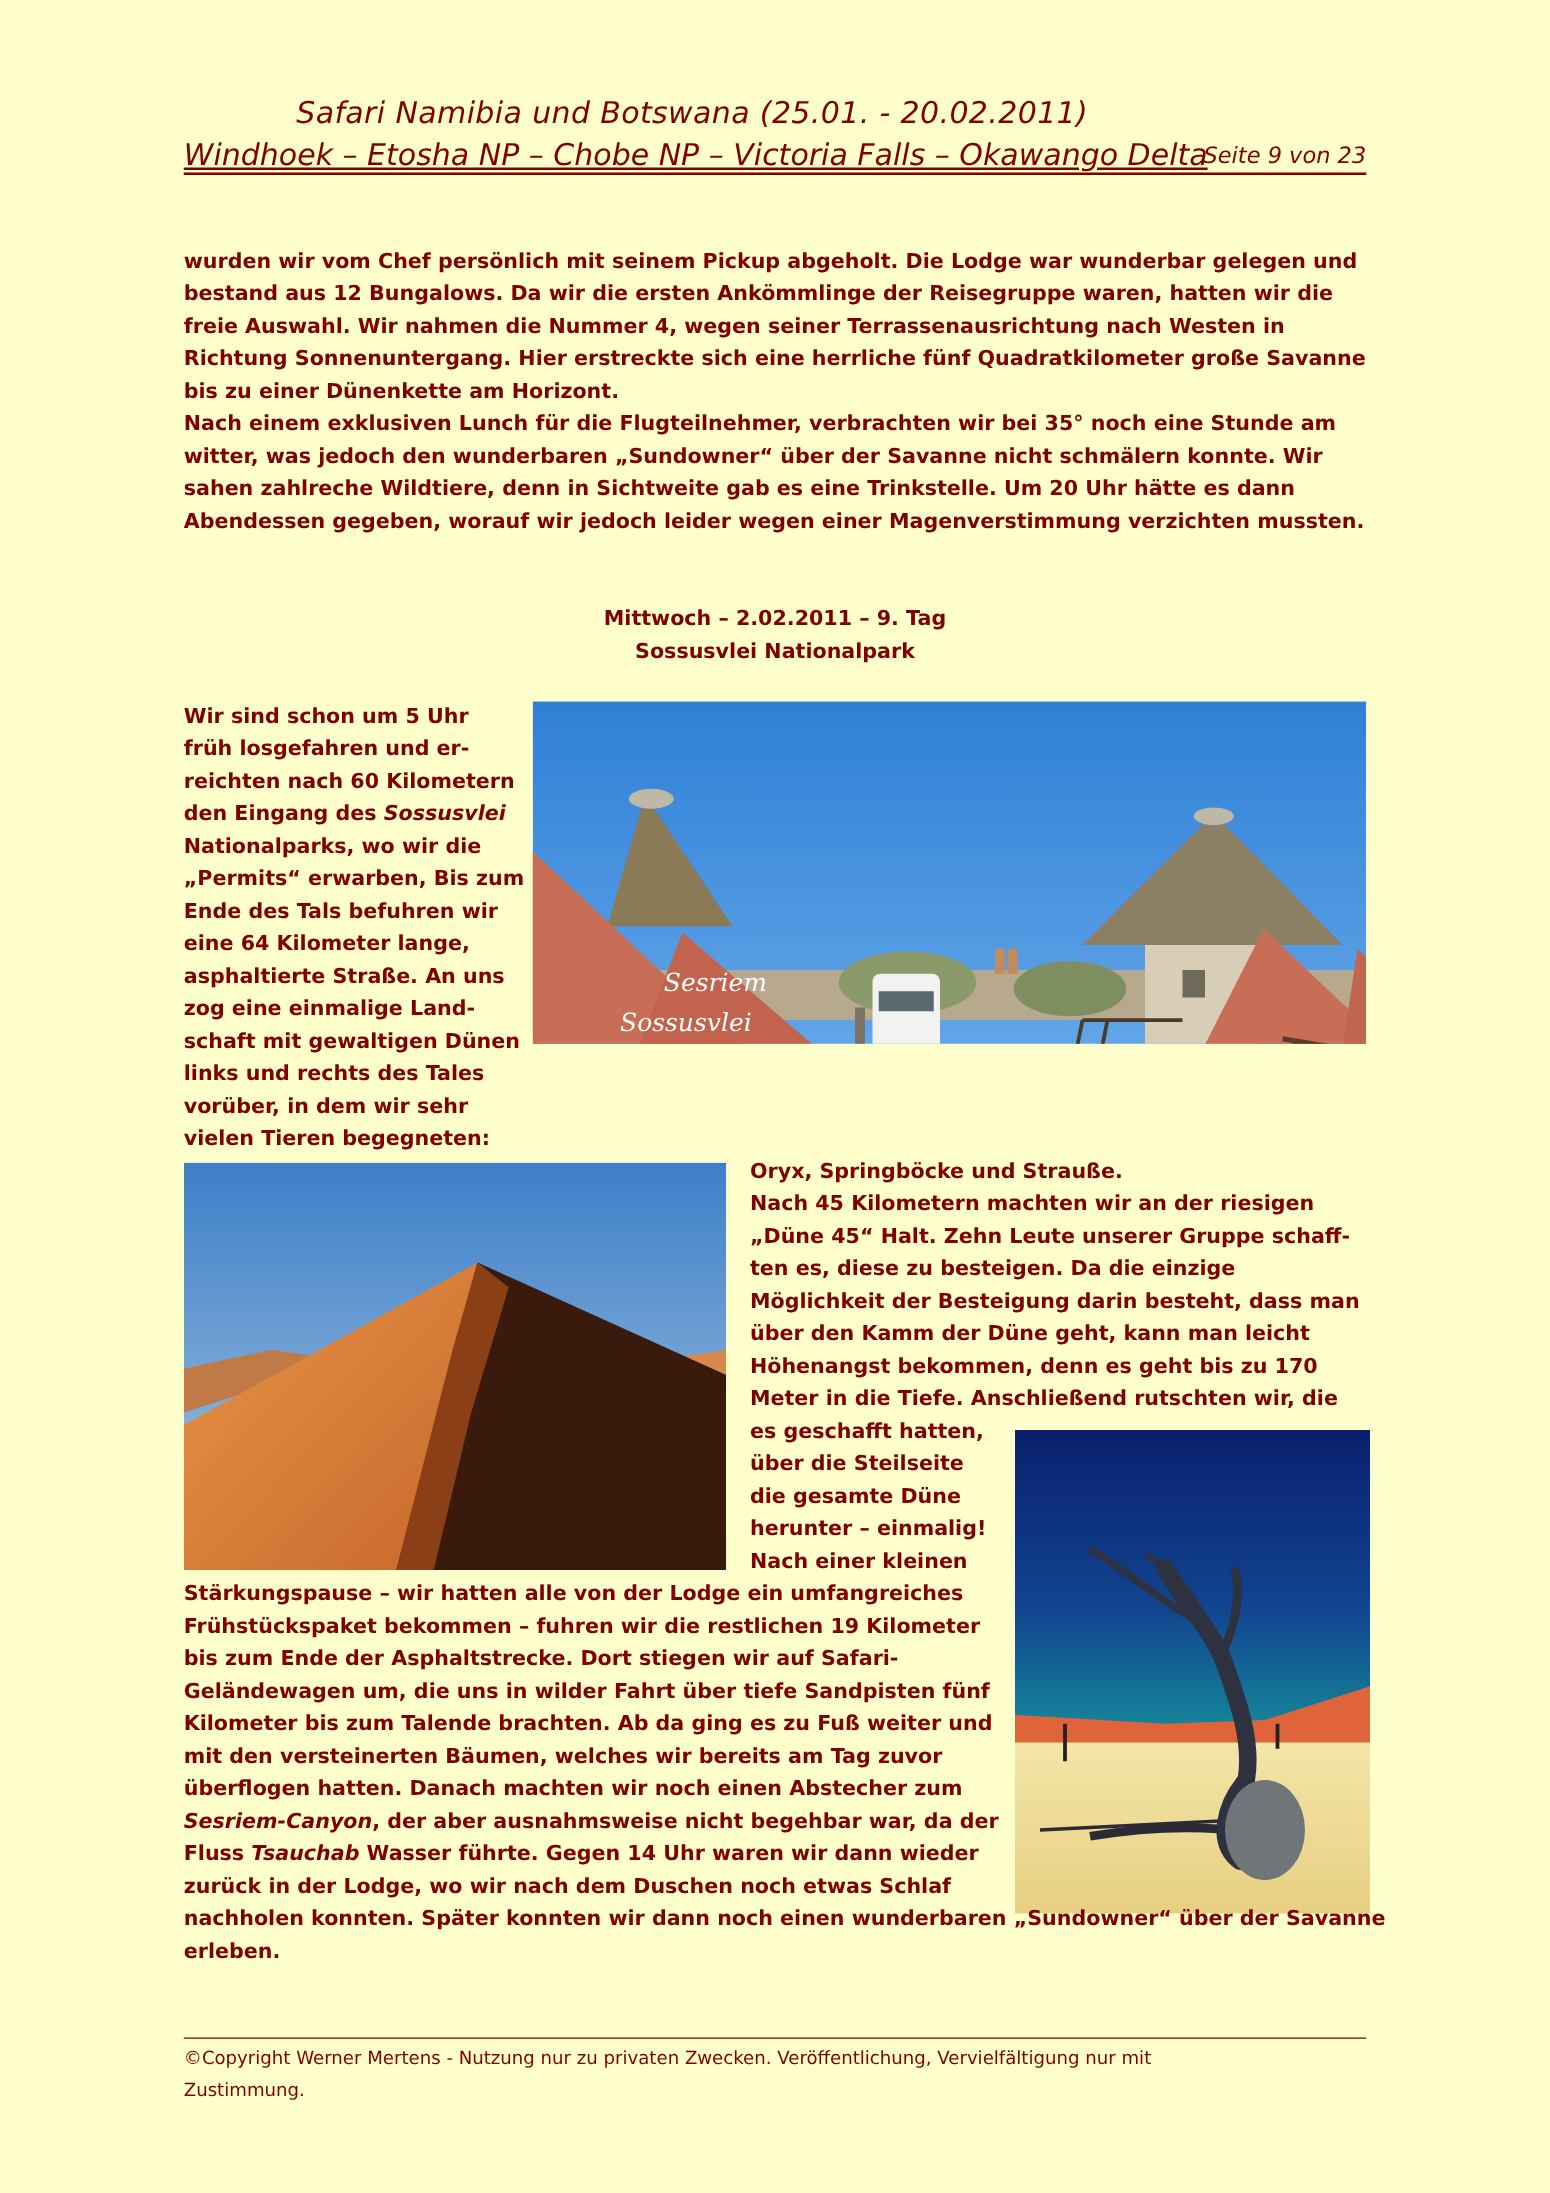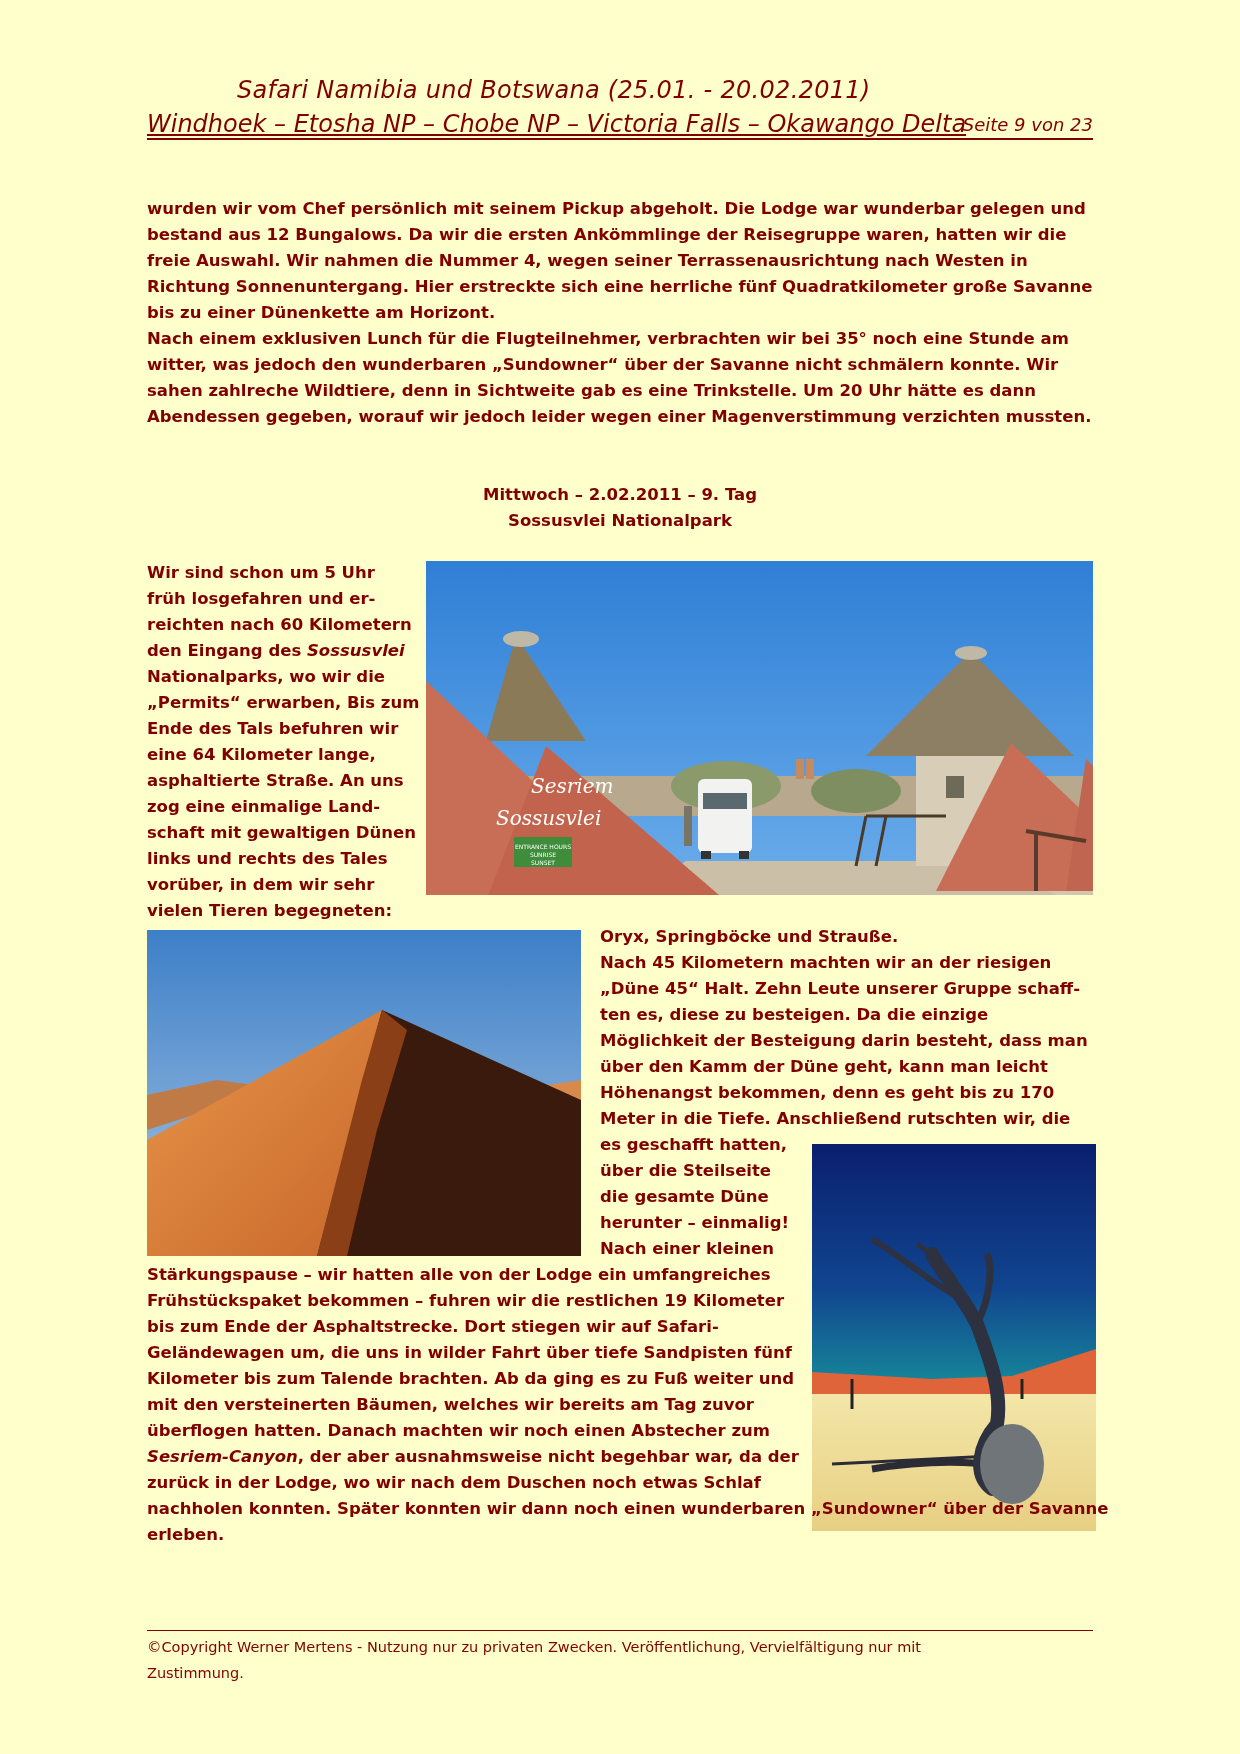--- a/index.html
+++ b/index.html
@@ -66,21 +66,21 @@
   <span class="line">Ende des Tals befuhren wir</span>
   <span class="line">eine 64 Kilometer lange,</span>
   <span class="line">asphaltierte Straße. An uns</span>
   <span class="line">zog eine einmalige Land-</span>
   <span class="line">schaft mit gewaltigen Dünen</span>
   <span class="line">links und rechts des Tales</span>
   <span class="line">vorüber, in dem wir sehr</span>
   <span class="line">vielen Tieren begegneten:</span>
 </div>
 
-<div class="img" style="left:426px; top:561px; width:667px; height:334px;" title="Sesriem Sossusvlei park entrance gate with thatched huts and white minibus">
+<div class="img" style="left:426px; top:561px; width:667px; height:274px;" title="Sesriem Sossusvlei park entrance gate with thatched huts and white minibus">
   <svg width="667" height="351" viewBox="0 0 667 351">
     <defs>
       <linearGradient id="sky1" x1="0" y1="0" x2="0" y2="1">
         <stop offset="0" stop-color="#2f7fd6"></stop>
         <stop offset="1" stop-color="#6fb0ec"></stop>
       </linearGradient>
     </defs>
     <rect width="667" height="351" fill="url(#sky1)"></rect>
 
     <rect x="0" y="215" width="667" height="40" fill="#b8a98e"></rect>
@@ -194,20 +194,21 @@
 
 <div class="abs txt" style="left:147px; top:1262px; width:960px;">
   <span class="line">Stärkungspause – wir hatten alle von der Lodge ein umfangreiches</span>
   <span class="line">Frühstückspaket bekommen – fuhren wir die restlichen 19 Kilometer</span>
   <span class="line">bis zum Ende der Asphaltstrecke. Dort stiegen wir auf Safari-</span>
   <span class="line">Geländewagen um, die uns in wilder Fahrt über tiefe Sandpisten fünf</span>
   <span class="line">Kilometer bis zum Talende brachten. Ab da ging es zu Fuß weiter und</span>
   <span class="line">mit den versteinerten Bäumen, welches wir bereits am Tag zuvor</span>
   <span class="line">überflogen hatten. Danach machten wir noch einen Abstecher zum</span>
   <span class="line"><em>Sesriem-Canyon</em><span>, der aber ausnahmsweise nicht begehbar war, da der</span></span>
+  <span class="line"><span>Fluss </span><em>Tsauchab</em><span> Wasser führte. Gegen 14 Uhr waren wir dann wieder</span></span>
   <span class="line">zurück in der Lodge, wo wir nach dem Duschen noch etwas Schlaf</span>
   <span class="line">nachholen konnten. Später konnten wir dann noch einen wunderbaren „Sundowner“ über der Savanne</span>
   <span class="line">erleben.</span>
 </div>
 
 <div class="abs footer-rule"></div>
 <div class="abs footer">
   <span class="line">©Copyright Werner Mertens - Nutzung nur zu privaten Zwecken.  Veröffentlichung, Vervielfältigung nur mit</span>
   <span class="line">Zustimmung.</span>
 </div>

